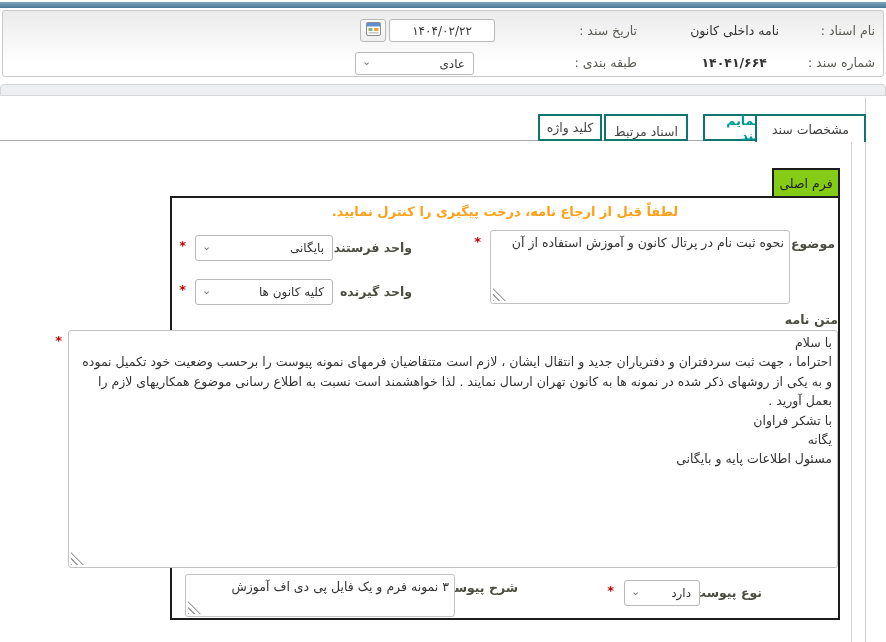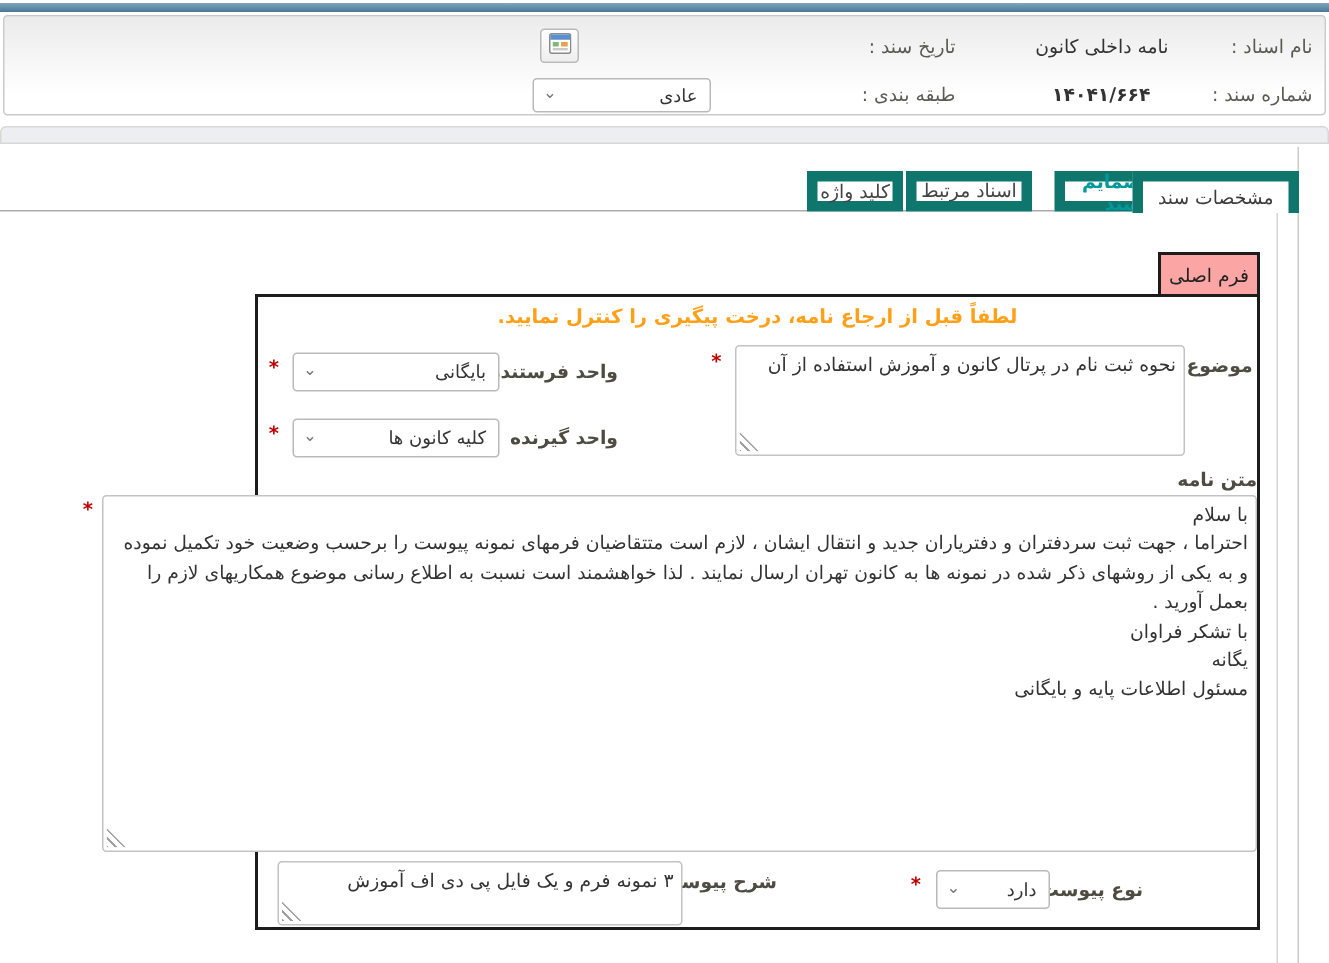--- a/index.html
+++ b/index.html
@@ -36,28 +36,28 @@
 
   
   .gray-band { top:84px; left:0; right:0; height:12px; background:#eceef2;
     border:1px solid #d7d7d7; border-radius:4px 4px 0 0; }
 
   
   .vline { width:1px; background:#ccc; }
 
   
   .tab-strip-line { top:140px; left:0; width:866px; height:1px; background:#aaa; }
-  .tab { top:114px; height:27px; background:#fff; border:7px solid #0f766e;
+  .tab { top:114px; height:27px; background:#fff; border:2px solid #0f766e;
     display:flex; align-items:center; justify-content:center;
     font-size:12.5px; color:#444; cursor:pointer; }
   .tab.active { height:28px; border-bottom:none; z-index:3; color:#3c3c3c; }
   .tab.highlight { color:#009999; font-weight:bold; }
 
   
-  .form-tab { border:2px solid #1c1c1c; border-bottom:none; background:#fca5a5;
+  .form-tab { border:2px solid #1c1c1c; border-bottom:none; background:#84cc16;
     display:flex; align-items:center; justify-content:center; color:#222; z-index:2; }
   .form-box { border:2px solid #1c1c1c; background:#fff; }
 
   .warning { color:#ffa018; font-weight:bold; font-size:13px; text-align:center; }
 
   .flabel { color:#4c4c42; font-weight:bold; font-size:12.5px; }
   .req { color:#c00000; font-weight:bold; font-size:13px; }
 
   .ta-wrap { position:absolute; }
   textarea {
@@ -72,20 +72,21 @@
 </head>
 <body>
 
 <div class="abs topbar"></div>
 
 <div class="abs header-panel">
 
   <span class="abs hlabel" style="right:8px; top:12px;">نام اسناد :</span>
   <span class="abs hvalue" style="right:104px; top:12px;">نامه داخلی کانون</span>
   <span class="abs hlabel" style="right:246px; top:12px;">تاریخ سند :</span>
+  <input class="abs text-input" style="right: 388px; top: 8px; width: 106px;" value="۱۴۰۴/۰۲/۲۲">
   <button class="abs icon-btn" style="right:497px; top:8px;">
     <span>
       <svg width="15" height="14" viewBox="0 0 15 14">
         <rect x="0.5" y="0.5" width="14" height="13" rx="1.5" fill="#fff" stroke="#8a8a8a"></rect>
         <rect x="1" y="1" width="13" height="3.5" fill="#5b8fd0"></rect>
         <rect x="2.5" y="6" width="4" height="3" fill="#7fb77a"></rect>
         <rect x="8" y="6" width="4.5" height="3" fill="#e8a24a"></rect>
         <rect x="2.5" y="10" width="10" height="1.6" fill="#c9c9c9"></rect>
       </svg>
     </span>

